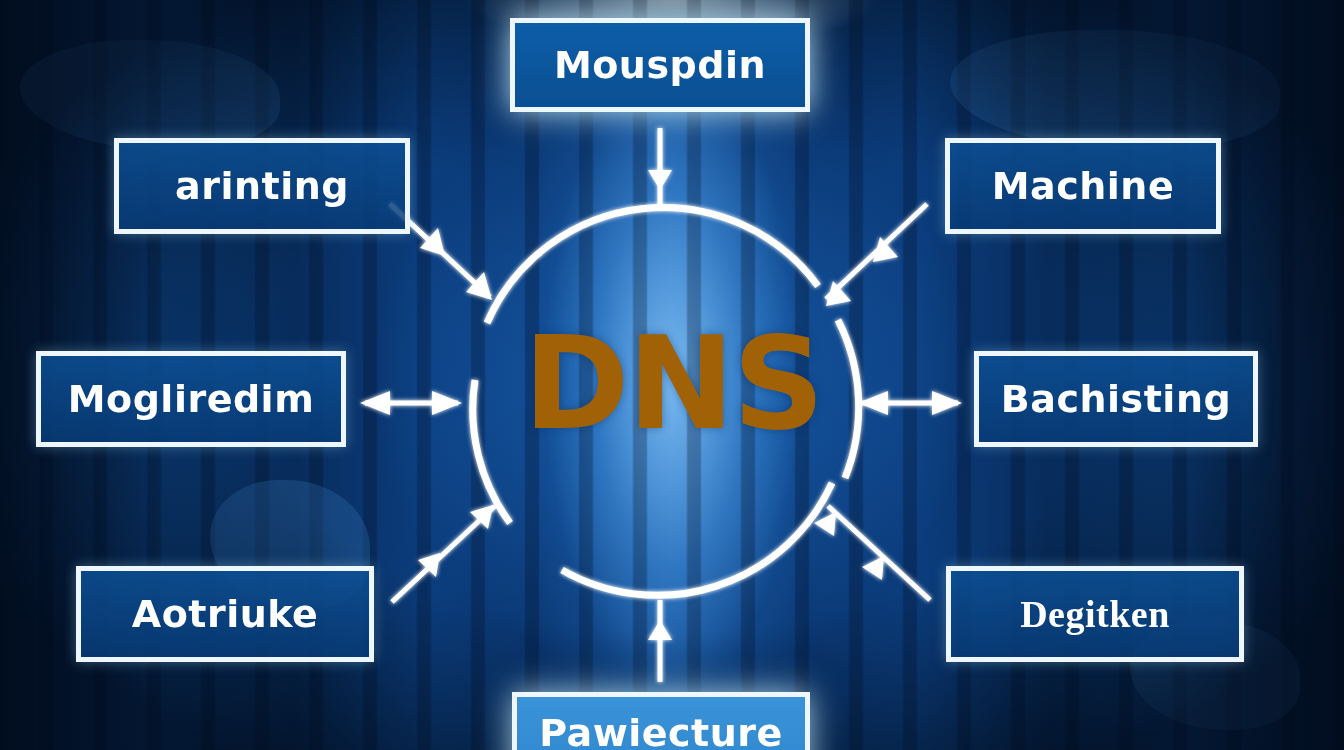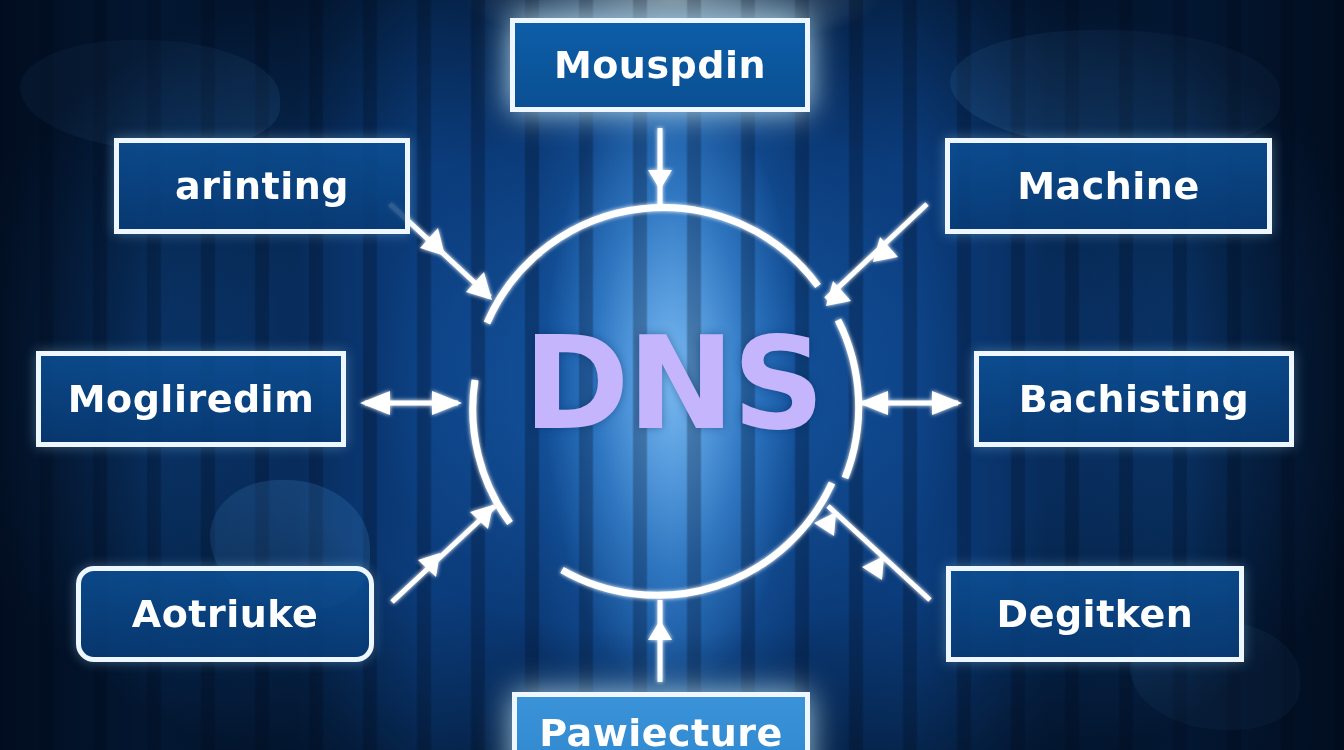--- a/index.html
+++ b/index.html
@@ -34,21 +34,21 @@
       border: 5px solid #eef6ff;
       background: linear-gradient(180deg, rgba(12,80,150,0.85), rgba(8,60,120,0.85));
       display: flex; align-items: center; justify-content: center;
       color: #ffffff; font-weight: bold; font-size: 38px; letter-spacing: 0.5px;
       box-shadow: 0 0 12px rgba(160,220,255,0.35);
     }
     .label-box.top { background: linear-gradient(180deg, #0d5ea8, #0a4f93); box-shadow: 0 0 30px rgba(200,240,255,0.9); }
     .label-box.bottom { background: linear-gradient(180deg, #3a93d8, #2f86cf); box-shadow: 0 0 30px rgba(200,240,255,0.8); align-items: flex-start; padding-top: 14px; }
     .dns-title {
       position: absolute; left: 498px; top: 320px; width: 350px; text-align: center;
-      color: #c4b5fd; font-weight: bold; font-size: 128px; letter-spacing: -2px; line-height: 1;
+      color: #a16207; font-weight: bold; font-size: 128px; letter-spacing: -2px; line-height: 1;
       text-shadow: 0 0 8px rgba(0,40,90,0.4);
     }
   </style>
 </head>
 <body>
 
 <div class="bg"></div>
 <div class="stripes"></div>
 <div class="continent" style="left:20px;top:40px;width:260px;height:110px;"></div>
 <div class="continent" style="left:950px;top:30px;width:330px;height:120px;"></div>
@@ -128,35 +128,35 @@
 <div class="dns-title">DNS</div>
 
 <div class="label-box top" style="left:510px;top:18px;width:300px;height:94px;">
   <span>Mouspdin</span>
 </div>
 
 <div class="label-box" style="left:76px;top:138px;width:296px;height:96px;margin-left:38px;">
   <span>arinting</span>
 </div>
 
-<div class="label-box" style="left:945px;top:138px;width:327px;height:96px;">
+<div class="label-box" style="left:945px;top:138px;width:276px;height:96px;">
   <span>Machine</span>
 </div>
 
 <div class="label-box" style="left:36px;top:351px;width:310px;height:96px;align-items:center;">
   <span>Mogliredim</span>
 </div>
 
-<div class="label-box" style="left:974px;top:351px;width:320px;height:96px;">
+<div class="label-box" style="left:974px;top:351px;width:284px;height:96px;">
   <span>Bachisting</span>
 </div>
 
-<div class="label-box" style="left:76px;top:566px;width:298px;height:96px;border-radius:18px;">
+<div class="label-box" style="left:76px;top:566px;width:298px;height:96px;">
   <span>Aotriuke</span>
 </div>
 
-<div class="label-box" style="left:946px;top:566px;width:298px;height:96px;">
+<div class="label-box" style="left:946px;top:566px;width:298px;height:96px;font-family:Liberation Serif, serif;">
   <span>Degitken</span>
 </div>
 
 <div class="label-box bottom" style="left:512px;top:692px;width:298px;height:96px;">
   <span>Pawiecture</span>
 </div>
 
 </body></html>

